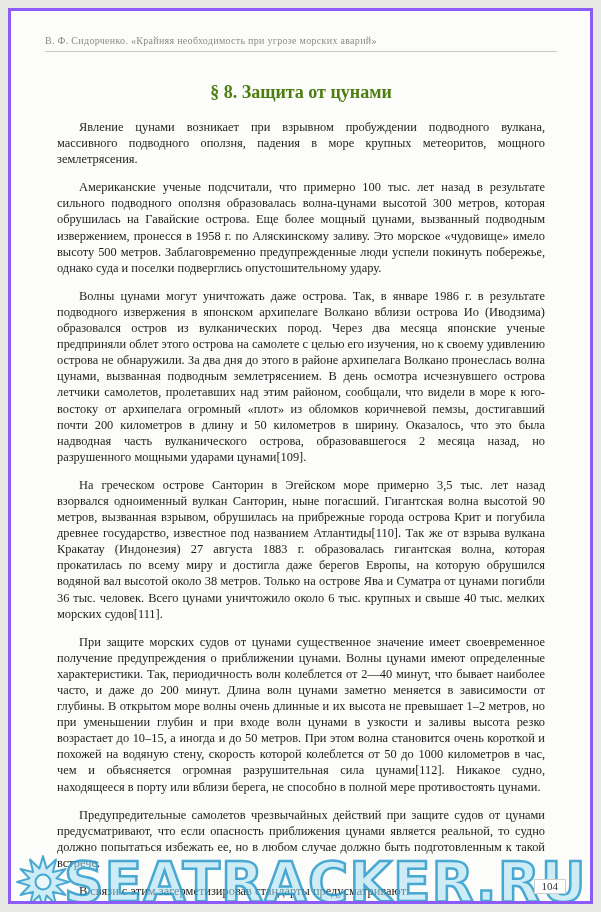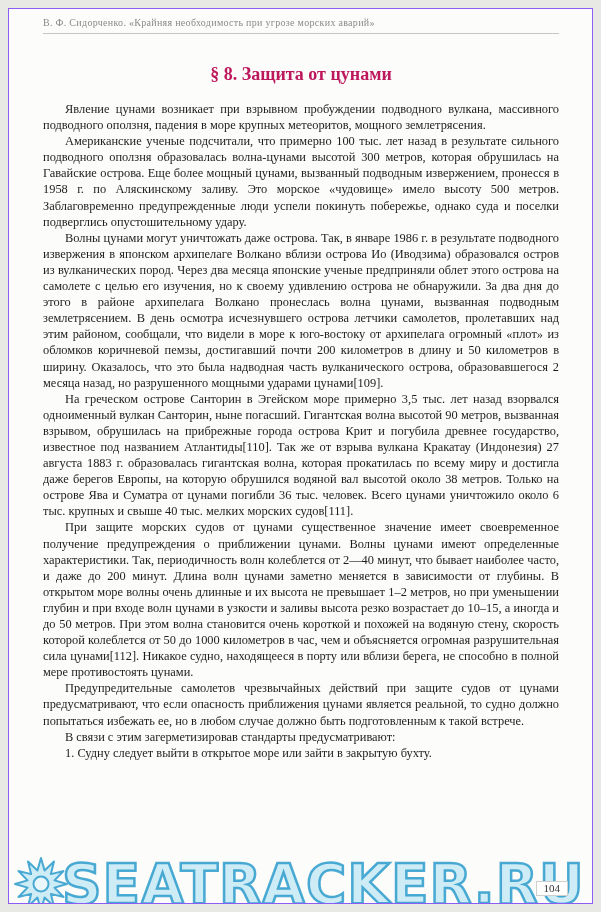--- a/index.html
+++ b/index.html
@@ -9,48 +9,48 @@
     height: 912px;
     background: #e8e8e5;
     font-family: "Liberation Serif", serif;
   }
   .page {
     position: relative;
     width: 585px;
     height: 896px;
     margin: 8px;
     background: #fcfcfa;
-    border: 1px solid #8b5cf6;
+    border: 3px solid #8b5cf6;
     box-sizing: border-box;
-    padding: 8px 33px 0 34px;
+    padding: 24px 33px 0 34px;
     overflow: hidden;
   }
   .running-header {
     font-size: 10px;
     color: #8a8a8a;
     letter-spacing: 0.3px;
   }
   .header-rule {
     border: none;
     border-top: 1px solid #c6c6c3;
     margin: 5px 0 0 0;
   }
   .title {
     text-align: center;
     font-size: 18px;
     font-weight: bold;
-    color: #be185d;
+    color: #4d7c0f;
     margin: 30px 0 16px 0;
   }
   .para {
     font-size: 12.4px;
     line-height: 16.1px;
     text-align: justify;
     text-indent: 22px;
-    margin: 0;
+    margin: 12px;
     color: #1d1d1d;
     hyphens: auto;
   }
   .page-number {
     position: absolute;
     right: 24px;
     bottom: 7px;
     font-size: 11px;
     color: #333;
     background: #ffffff;

